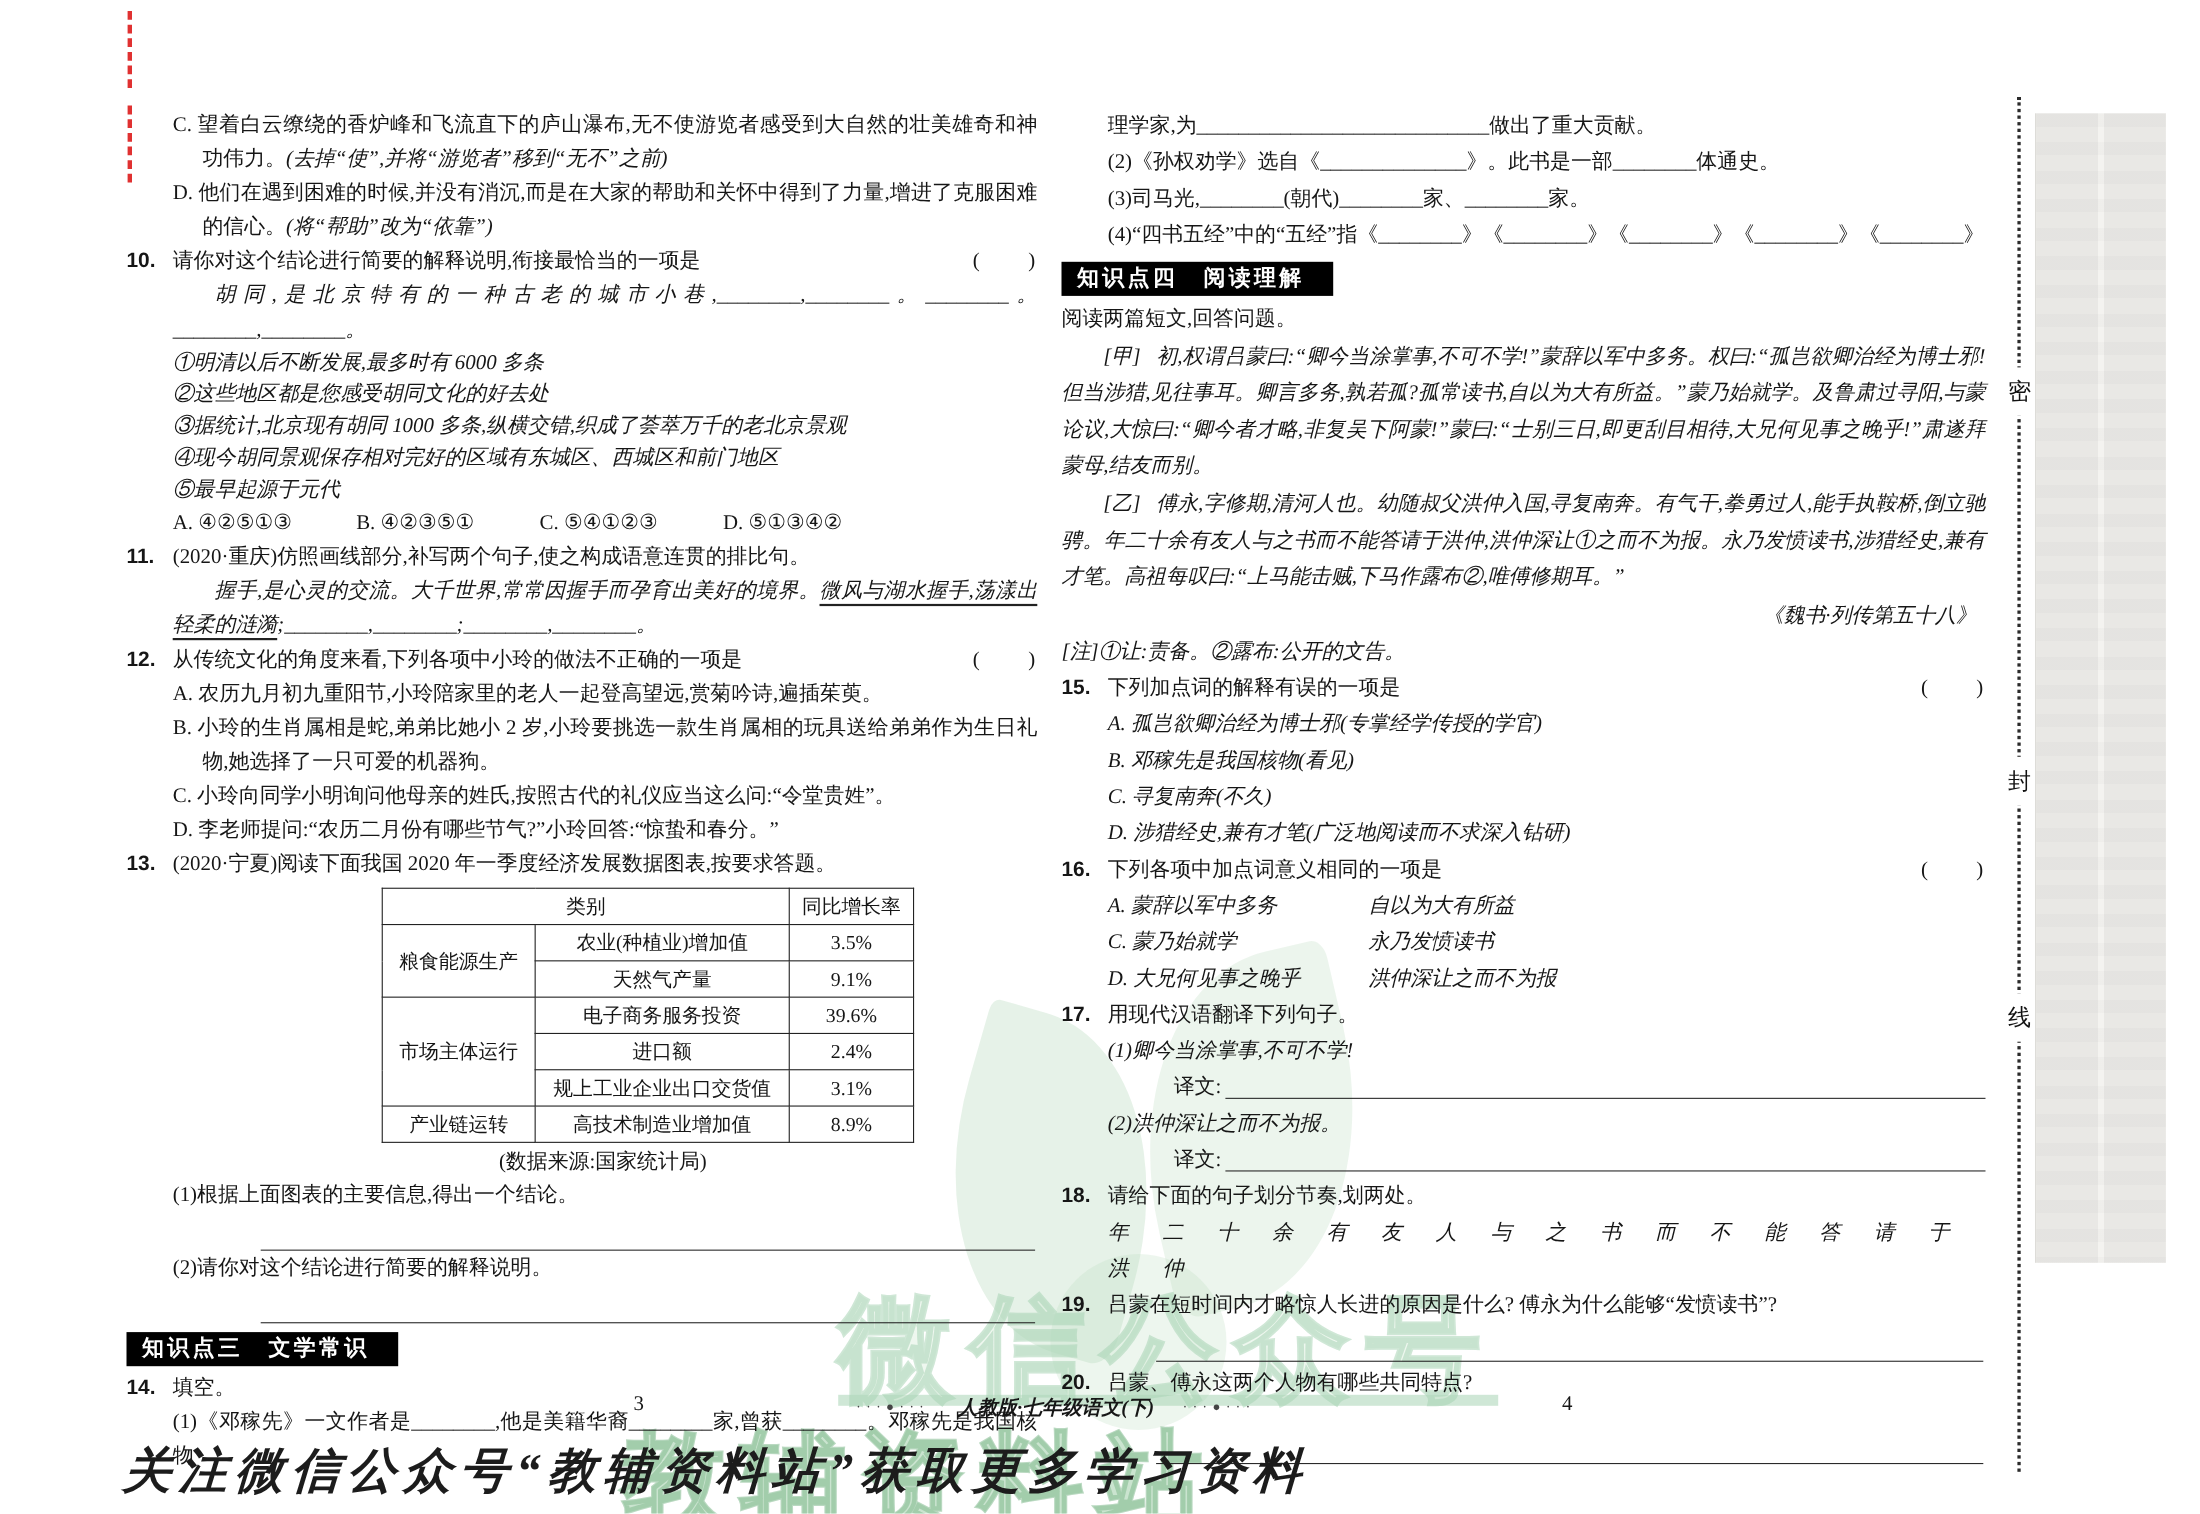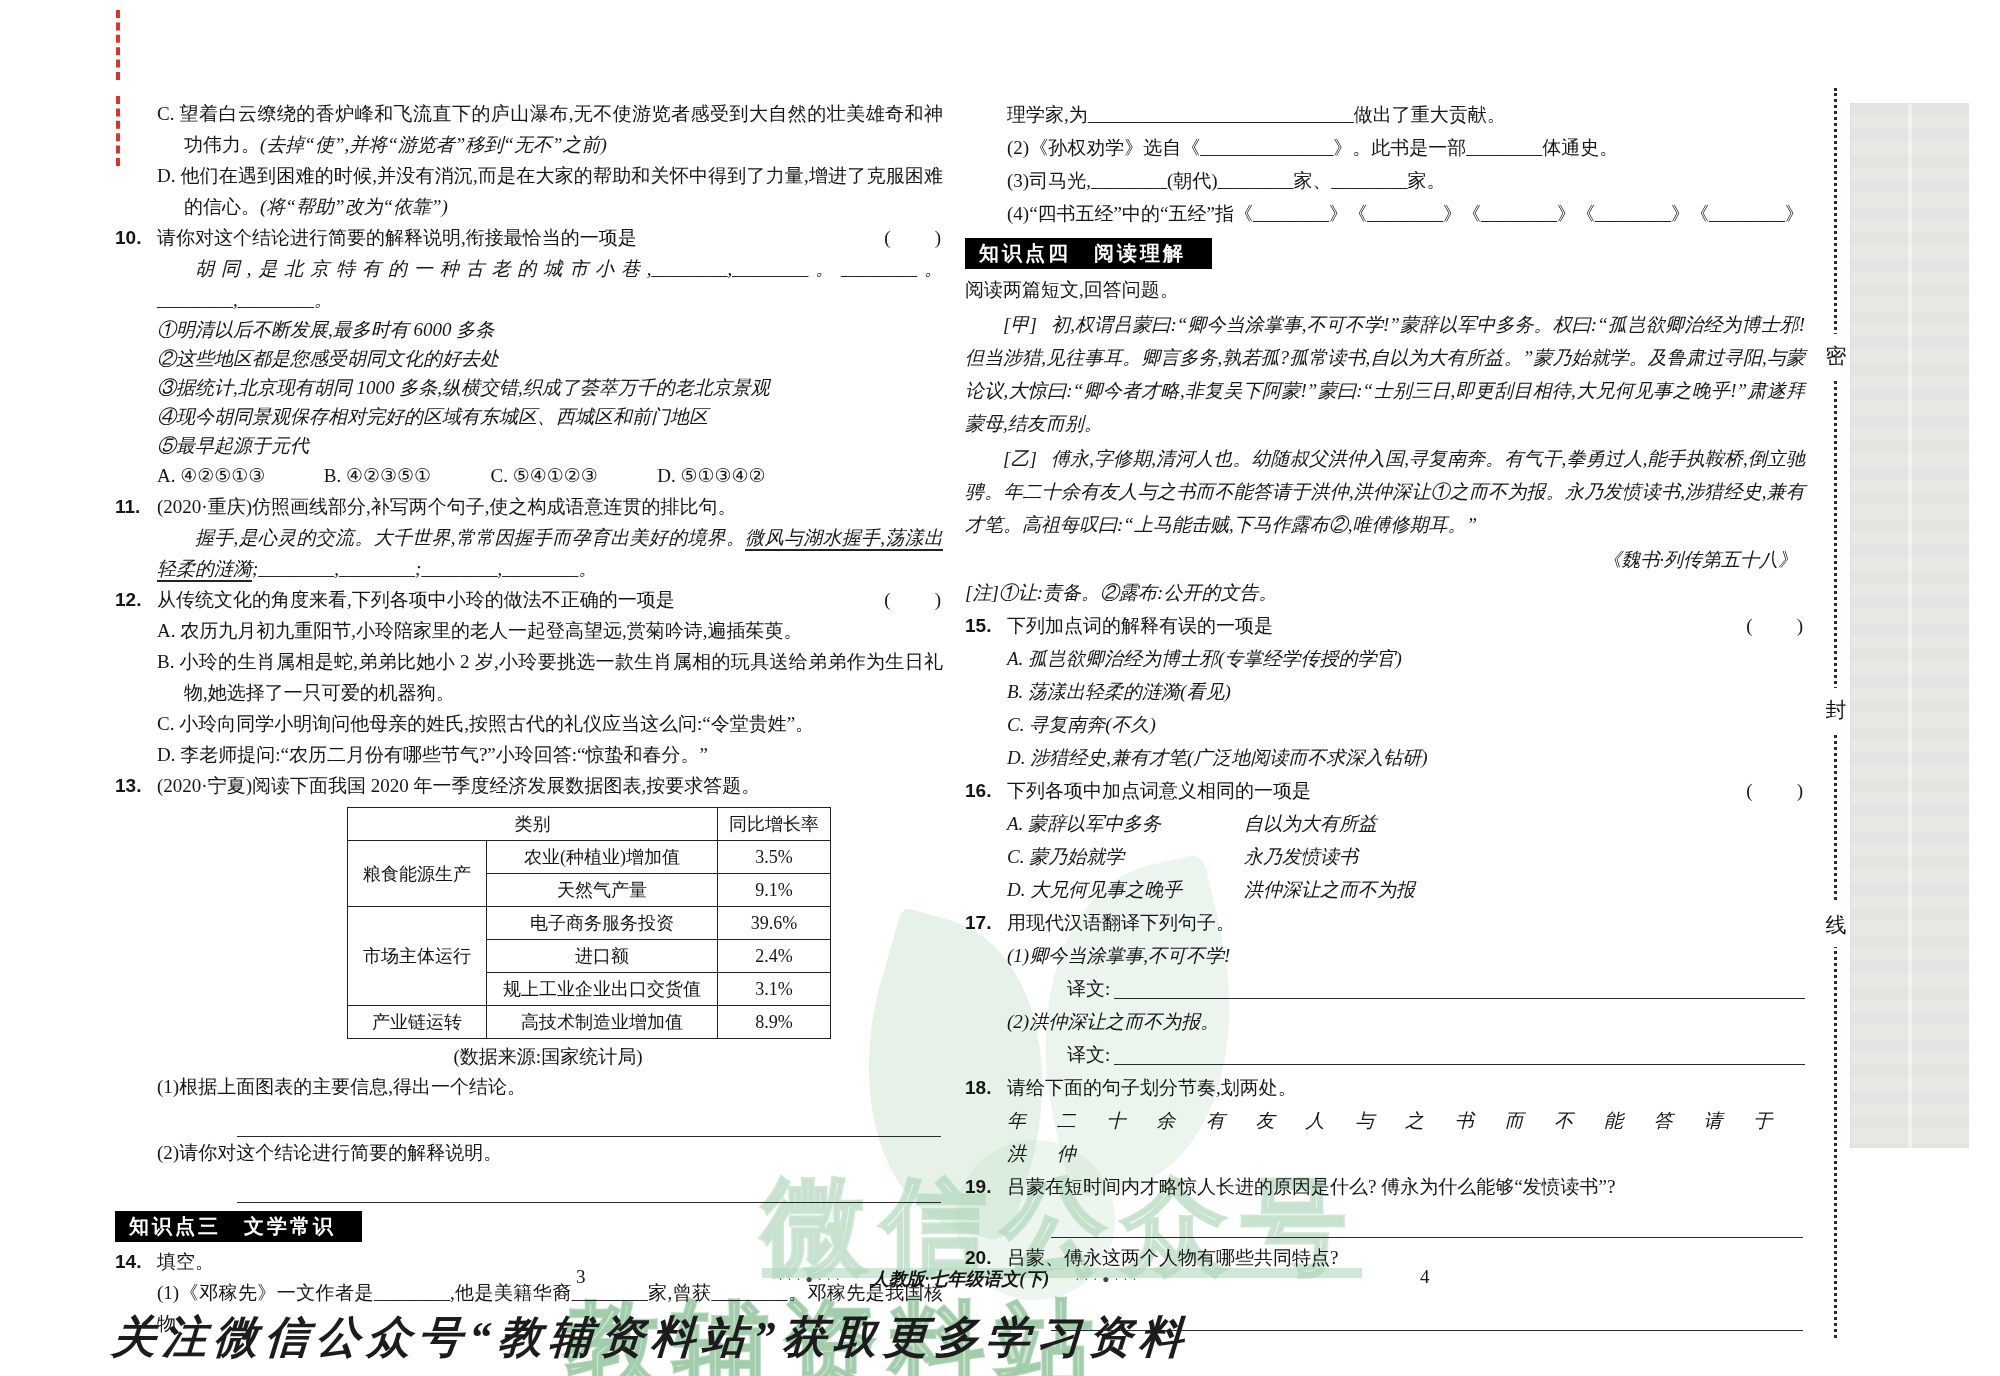--- a/index.html
+++ b/index.html
@@ -230,21 +230,21 @@
     <p class="passage kai just"><span class="plabel">[甲]</span><span>初,权谓吕蒙曰:“卿今当涂掌事,不可不学!”蒙辞以军中多务。权曰:“孤岂欲卿治经为博士邪!但当涉猎,见往事耳。卿言多务,孰若孤?孤常读书,自以为大有所益。”蒙乃始就学。及鲁肃过寻阳,与蒙论议,大惊曰:“卿今者才略,非复吴下阿蒙!”蒙曰:“士别三日,即更刮目相待,大兄何见事之晚乎!”肃遂拜蒙母,结友而别。</span></p>
     <p class="passage kai just"><span class="plabel">[乙]</span><span>傅永,字修期,清河人也。幼随叔父洪仲入国,寻复南奔。有气干,拳勇过人,能手执鞍桥,倒立驰骋。年二十余有友人与之书而不能答请于洪仲,洪仲深让①之而不为报。永乃发愤读书,涉猎经史,兼有才笔。高祖每叹曰:“上马能击贼,下马作露布②,唯傅修期耳。”</span></p>
 
     <div class="attribution kai">《魏书·列传第五十八》</div>
     <div class="kai">[注]①让:责备。②露布:公开的文告。</div>
 
     <div class="q">
       <span class="qnum">15.</span>
       <div class="stem"><span class="bracket">(　　)</span><span>下列加点词的解释有误的一项是</span></div>
       <div class="kai">A. 孤岂欲卿治经为博士邪(专掌经学传授的学官)</div>
-      <div class="kai">B. 荡漾出轻柔的涟漪(看见)</div>
+      <div class="kai">B. 邓稼先是我国核物(看见)</div>
       <div class="kai">C. 寻复南奔(不久)</div>
       <div class="kai">D. 涉猎经史,兼有才笔(广泛地阅读而不求深入钻研)</div>
     </div>
 
     <div class="q">
       <span class="qnum">16.</span>
       <div class="stem"><span class="bracket">(　　)</span><span>下列各项中加点词意义相同的一项是</span></div>
       <div class="pair kai"><span class="pleft">A. 蒙辞以军中多务</span><span>自以为大有所益</span></div>
       <div class="pair kai"><span class="pleft">C. 蒙乃始就学</span><span>永乃发愤读书</span></div>
       <div class="pair kai"><span class="pleft">D. 大兄何见事之晚乎</span><span>洪仲深让之而不为报</span></div>

